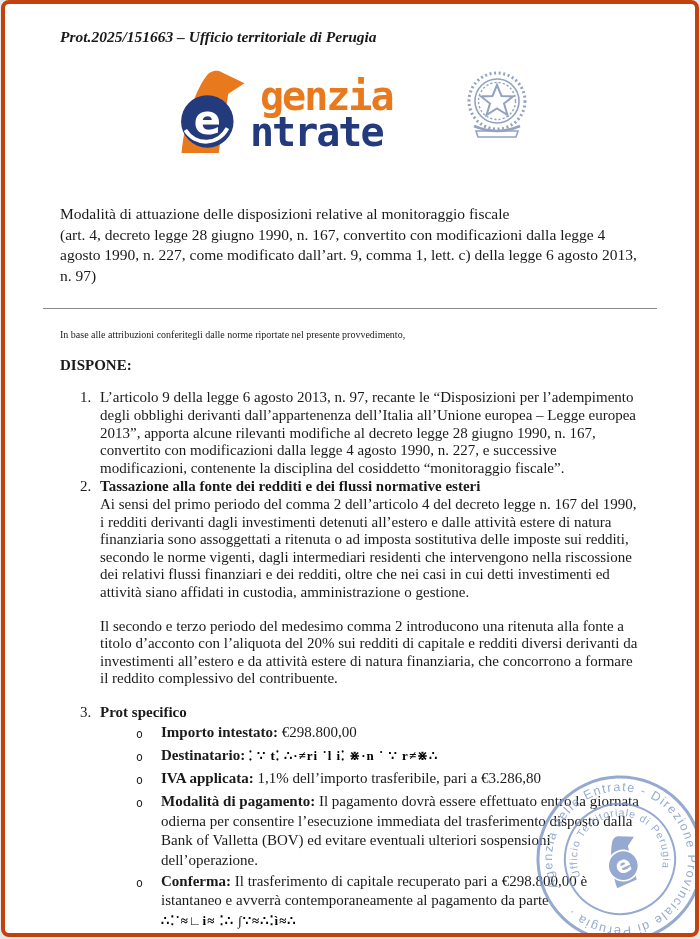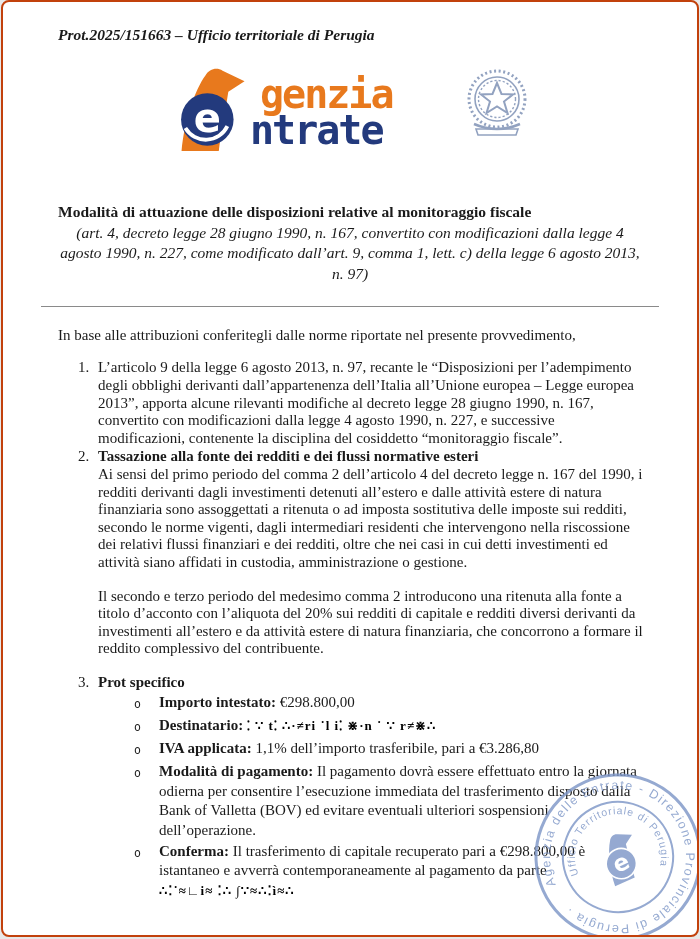--- a/index.html
+++ b/index.html
@@ -1,21 +1,21 @@
 <!DOCTYPE html>
 <html><head>
 <meta charset="utf-8">
 <style>
   html,body{margin:0;padding:0;background:#e8e8e8;}
   .page{
     position:relative;
     width:698px;height:937px;
     margin:0 auto;
     background:#ffffff;
-    border:2px solid #c2410c;
+    border:4px solid #c2410c;
     border-radius:8px;
     overflow:hidden;
     font-family:"Liberation Serif", serif;
     color:#1a1a1a;
     box-sizing:border-box;
   }
   .prot{
     margin:24px 0 0 55px;
     font-size:15.5px;
     font-weight:bold;
@@ -31,27 +31,27 @@
   .logo-word{
     position:absolute;
     font-family:"DejaVu Sans Mono", monospace;
     font-weight:bold;font-size:40px;line-height:1;letter-spacing:-2px;
   }
   .logo-word.top{left:4px;top:10px;color:#E8791D;}
   .logo-word.bottom{left:-6px;top:46px;color:#233A7D;}
   .emblem{width:62px;height:74px;margin-left:14px;margin-top:4px;flex:0 0 auto;}
   
   .title-block{margin:46px 55px 0 55px;font-size:15.5px;line-height:1.33;}
-  .title-heading{font-weight:bold;}
-  .title-sub{font-style:italic;text-align:center;}
+  .title-heading{font-weight:normal;}
+  .title-sub{}
   .rule{
     margin:22px 38px 0 38px;
     border:none;border-top:1.6px solid #8a8a8a;height:0;
   }
-  .intro{margin:20px 55px 8px 55px;font-size:15px;}
+  .intro{margin:20px 55px 8px 55px;font-size:10px;}
   .dispone{margin:17px 55px 0 55px;font-size:15px;font-weight:bold;}
   
   .nlist{margin:15px 52px 0 55px;font-size:15px;line-height:17.6px;}
   .nitem{display:flex;margin-top:1px;}
   .nnum-cell{width:40px;flex:0 0 auto;box-sizing:border-box;padding-left:20px;}
   .nbody{flex:1;}
   .nhead{font-weight:bold;}
   .para2{margin-top:16px;}
   
   .blist{margin:1px 0 0 36px;line-height:19.5px;}
@@ -118,20 +118,21 @@
   </div>
 
   <div class="title-block">
     <div class="title-heading">Modalità di attuazione delle disposizioni relative al monitoraggio fiscale</div>
     <div class="title-sub">(art. 4, decreto legge 28 giugno 1990, n. 167, convertito con modificazioni dalla legge 4 agosto 1990, n. 227, come modificato dall’art. 9, comma 1, lett. c) della legge 6 agosto 2013, n. 97)</div>
   </div>
 
   <hr class="rule">
 
   <div class="intro">In base alle attribuzioni conferitegli dalle norme riportate nel presente provvedimento,</div>
+  <div class="dispone">DISPONE:</div>
 
   <div class="nlist">
 
     <div class="nitem">
       <div class="nnum-cell">1.</div>
       <div class="nbody">
         <div>L’articolo 9 della legge 6 agosto 2013, n. 97, recante le “Disposizioni per l’adempimento degli obblighi derivanti dall’appartenenza dell’Italia all’Unione europea – Legge europea 2013”, apporta alcune rilevanti modifiche al decreto legge 28 giugno 1990, n. 167, convertito con modificazioni dalla legge 4 agosto 1990, n. 227, e successive modificazioni, contenente la disciplina del cosiddetto “monitoraggio fiscale”.</div>
       </div>
     </div>
 

